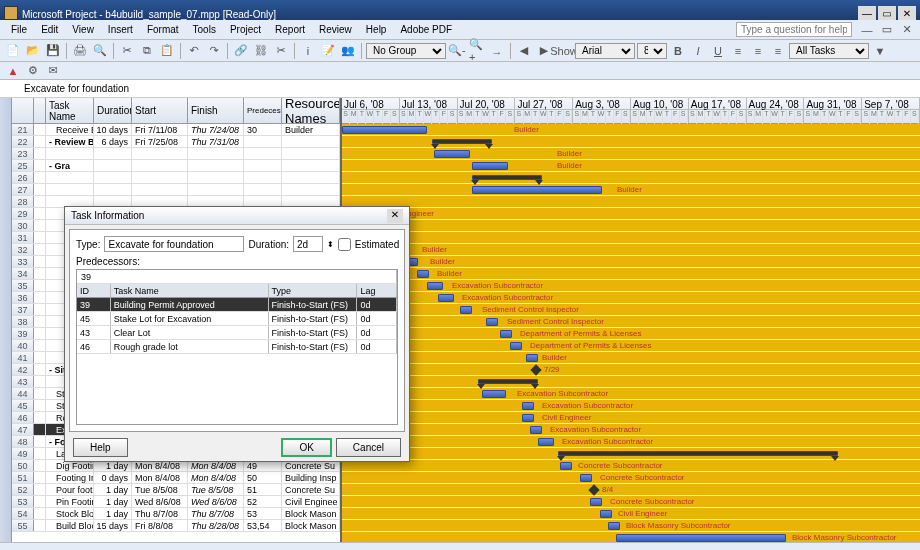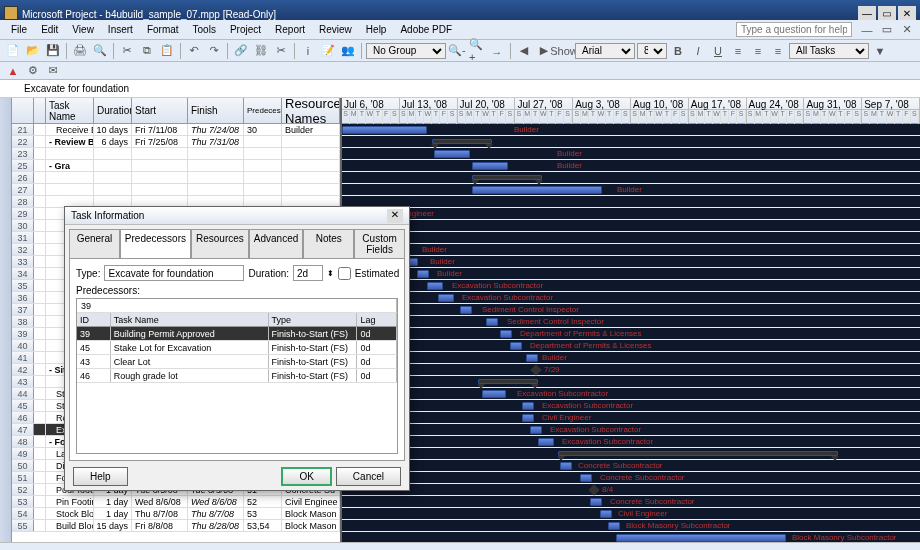--- a/index.html
+++ b/index.html
@@ -48,21 +48,21 @@
 .td.rownum { width: 22px; background: linear-gradient(#f4f6fa, #dde5f0); border-right: 1px solid #999; justify-content: center; color: #555; }
 .td.ind { width: 12px; }
 .td.name-cell { flex: 1; }
 .td.dur { width: 38px; justify-content: flex-end; }
 .td.start { width: 56px; }
 .td.finish { width: 56px; font-style: italic; }
 .td.pred { width: 38px; }
 .td.res { width: 58px; }
 
 
-.gantt { flex: 1; overflow: hidden; position: relative; background: #0f172a; }
+.gantt { flex: 1; overflow: hidden; position: relative; background: #eab308; }
 .ghdr { height: 26px; display: flex; border-bottom: 1px solid #999; background: linear-gradient(#f4f6fa, #dde5f0); }
 .gwk { flex: 1; border-right: 1px solid #bbb; font-size: 9px; position: relative; }
 .gwk .wl { padding: 1px 2px; border-bottom: 1px solid #bbb; height: 12px; }
 .gwk .days { display: flex; height: 14px; }
 .gwk .days span { flex: 1; text-align: center; font-size: 7px; border-right: 1px solid #ddd; color: #777; }
 .gbody { position: relative; }
 .grow { height: 12px; position: relative; border-bottom: 1px solid #f0f0f0; }
 .gbar { position: absolute; height: 8px; top: 2px; background: linear-gradient(#6a8cde, #3a5cb4); border: 1px solid #2a4c94; border-radius: 1px; }
 .gbar.summ { background: #333; height: 5px; top: 3px; }
 .gbar.summ::before, .gbar.summ::after { content: ''; position: absolute; top: 4px; width: 0; height: 0; border-left: 4px solid transparent; border-right: 4px solid transparent; border-top: 5px solid #333; }
@@ -804,28 +804,20 @@
           </div>
         </div>
     </div>
 
     <div class="dialog">
       <div class="dtitle">
         <span>Task Information</span>
         <span class="dx">✕</span>
       </div>
       <div class="dbody">
-        <div class="dtabs" id="dtabs">
-            <div class="dtab">General</div>
-            <div class="dtab active">Predecessors</div>
-            <div class="dtab">Resources</div>
-            <div class="dtab">Advanced</div>
-            <div class="dtab">Notes</div>
-            <div class="dtab">Custom Fields</div>
-          </div>
         <div class="dform">
           <div class="drow">
             <label>Type:</label>
             <input type="text" class="name" value="Excavate for foundation" style="">
             <label>Duration:</label>
             <input type="text" class="dur" value="2d" style="">
             <span style="font-size:8px">⬍</span>
             <input type="checkbox" style="">
             <label>Estimated</label>
           </div>

